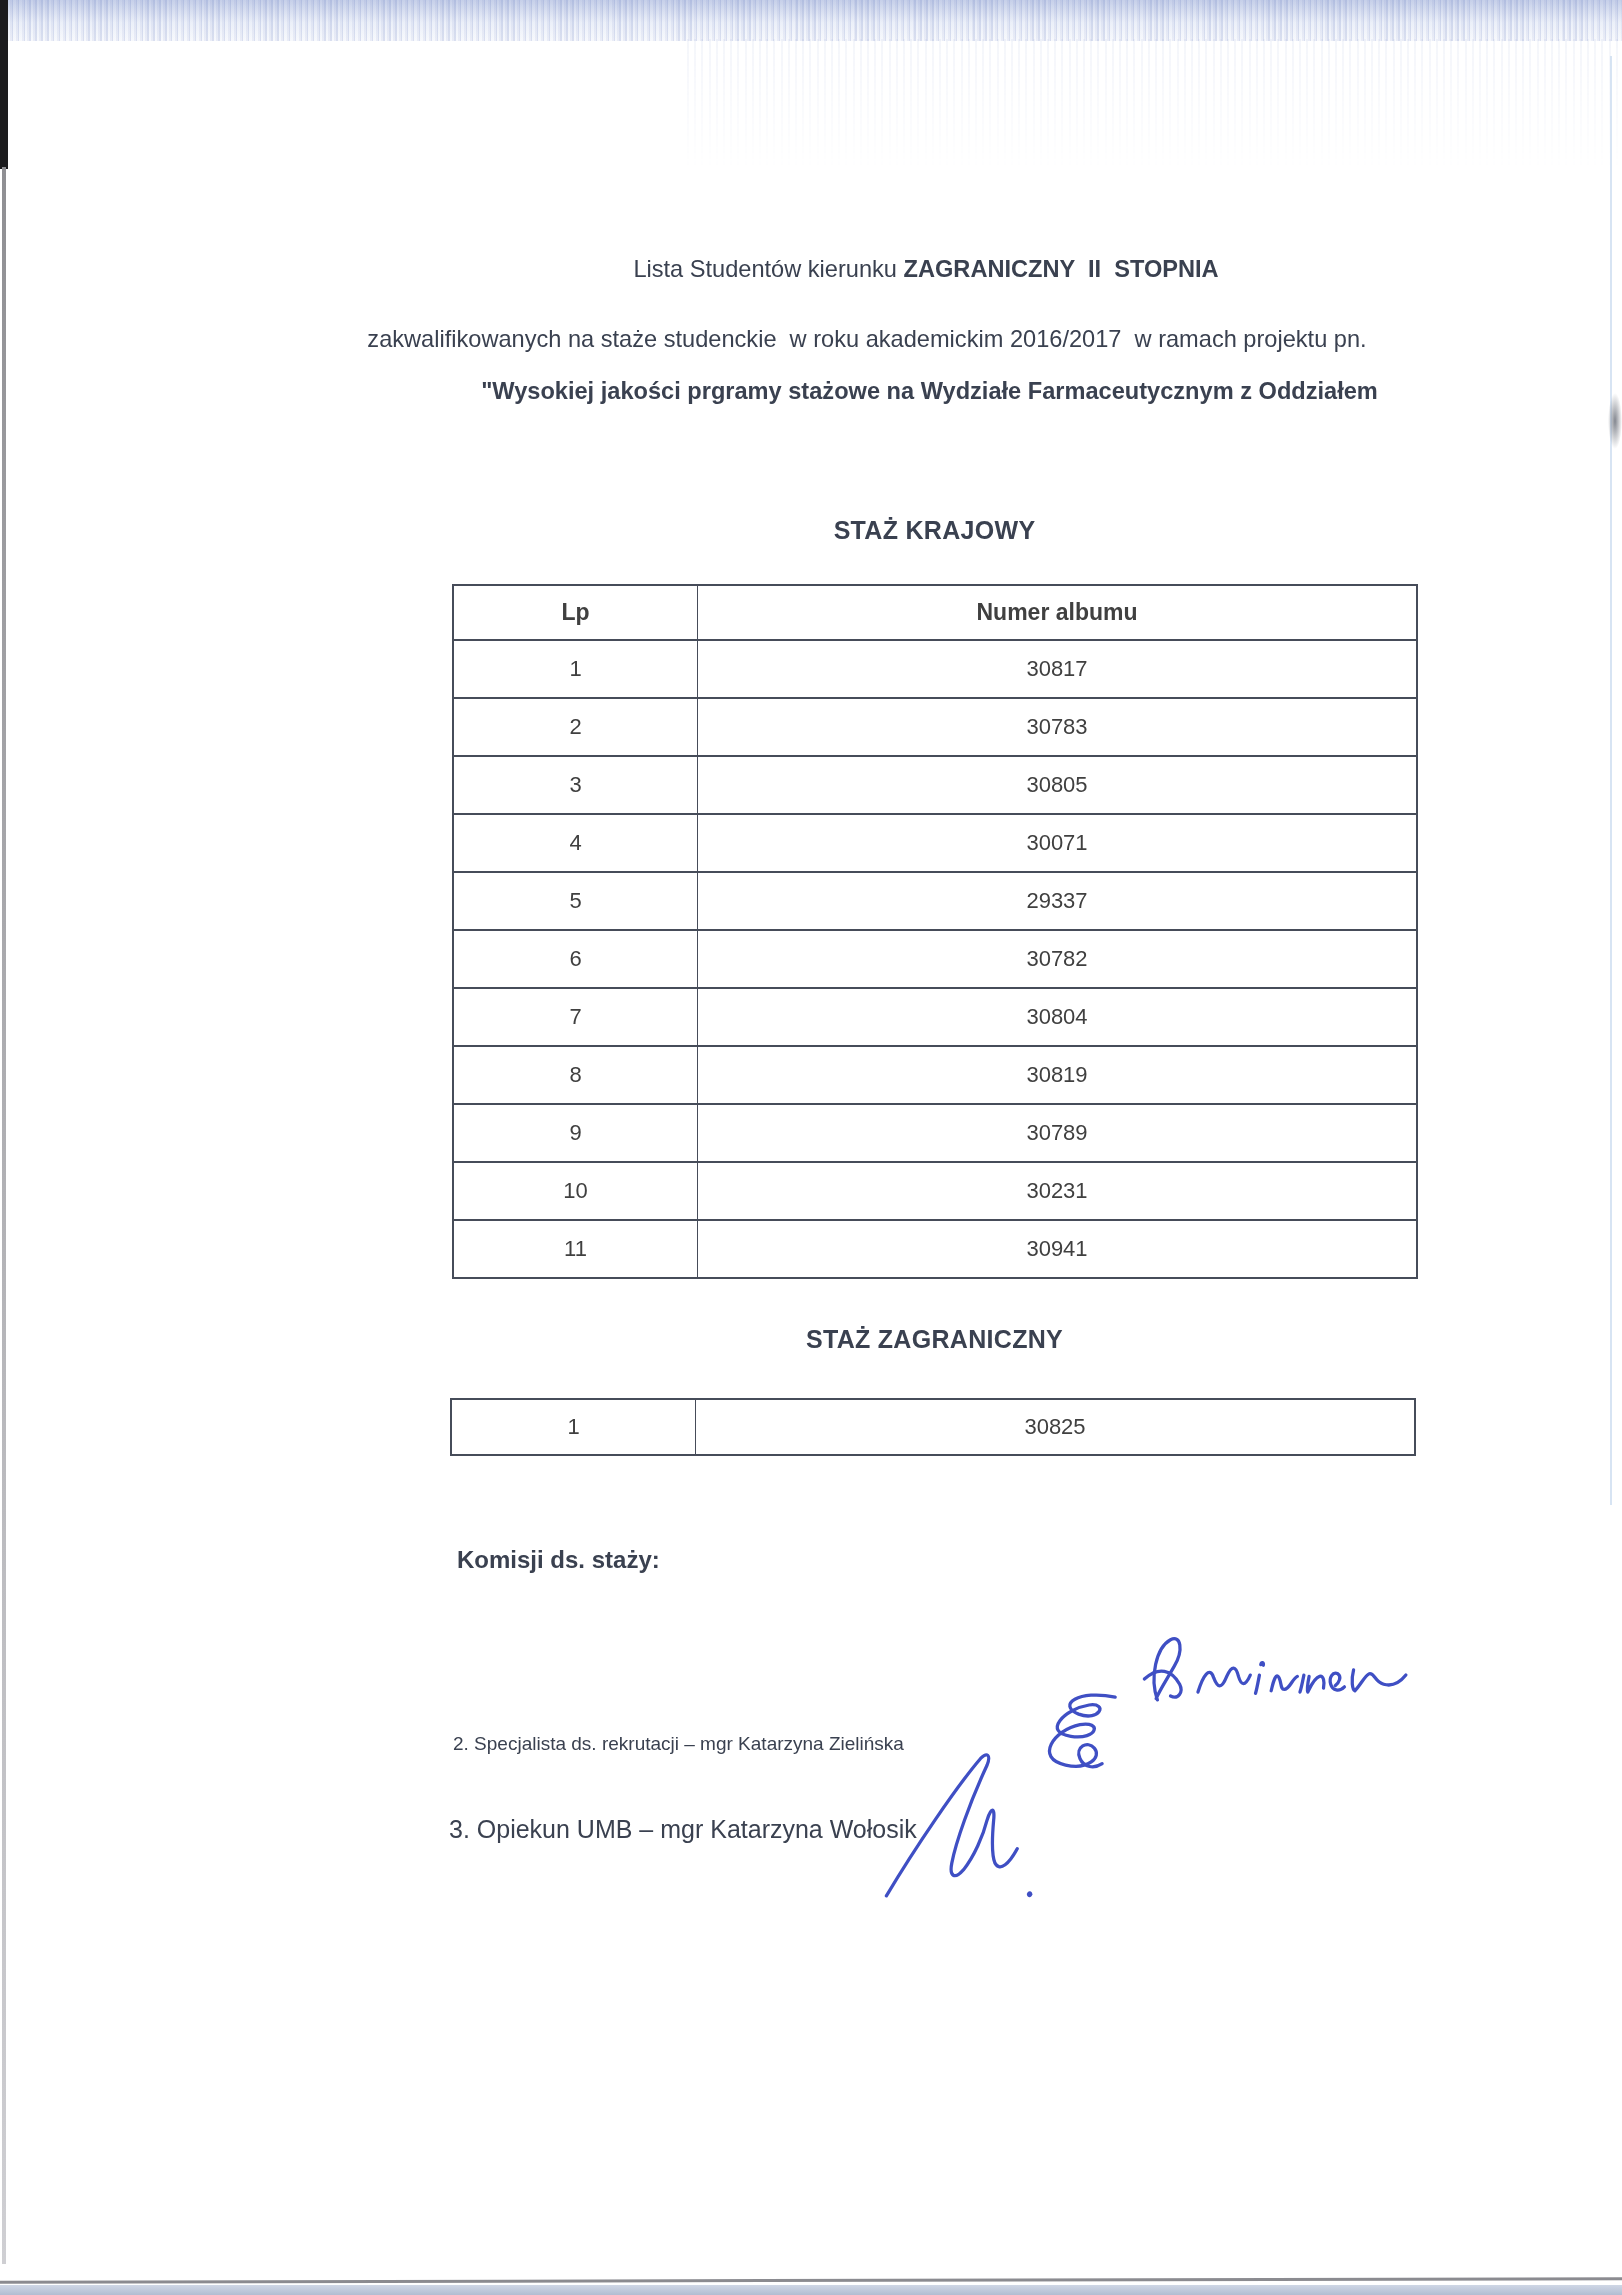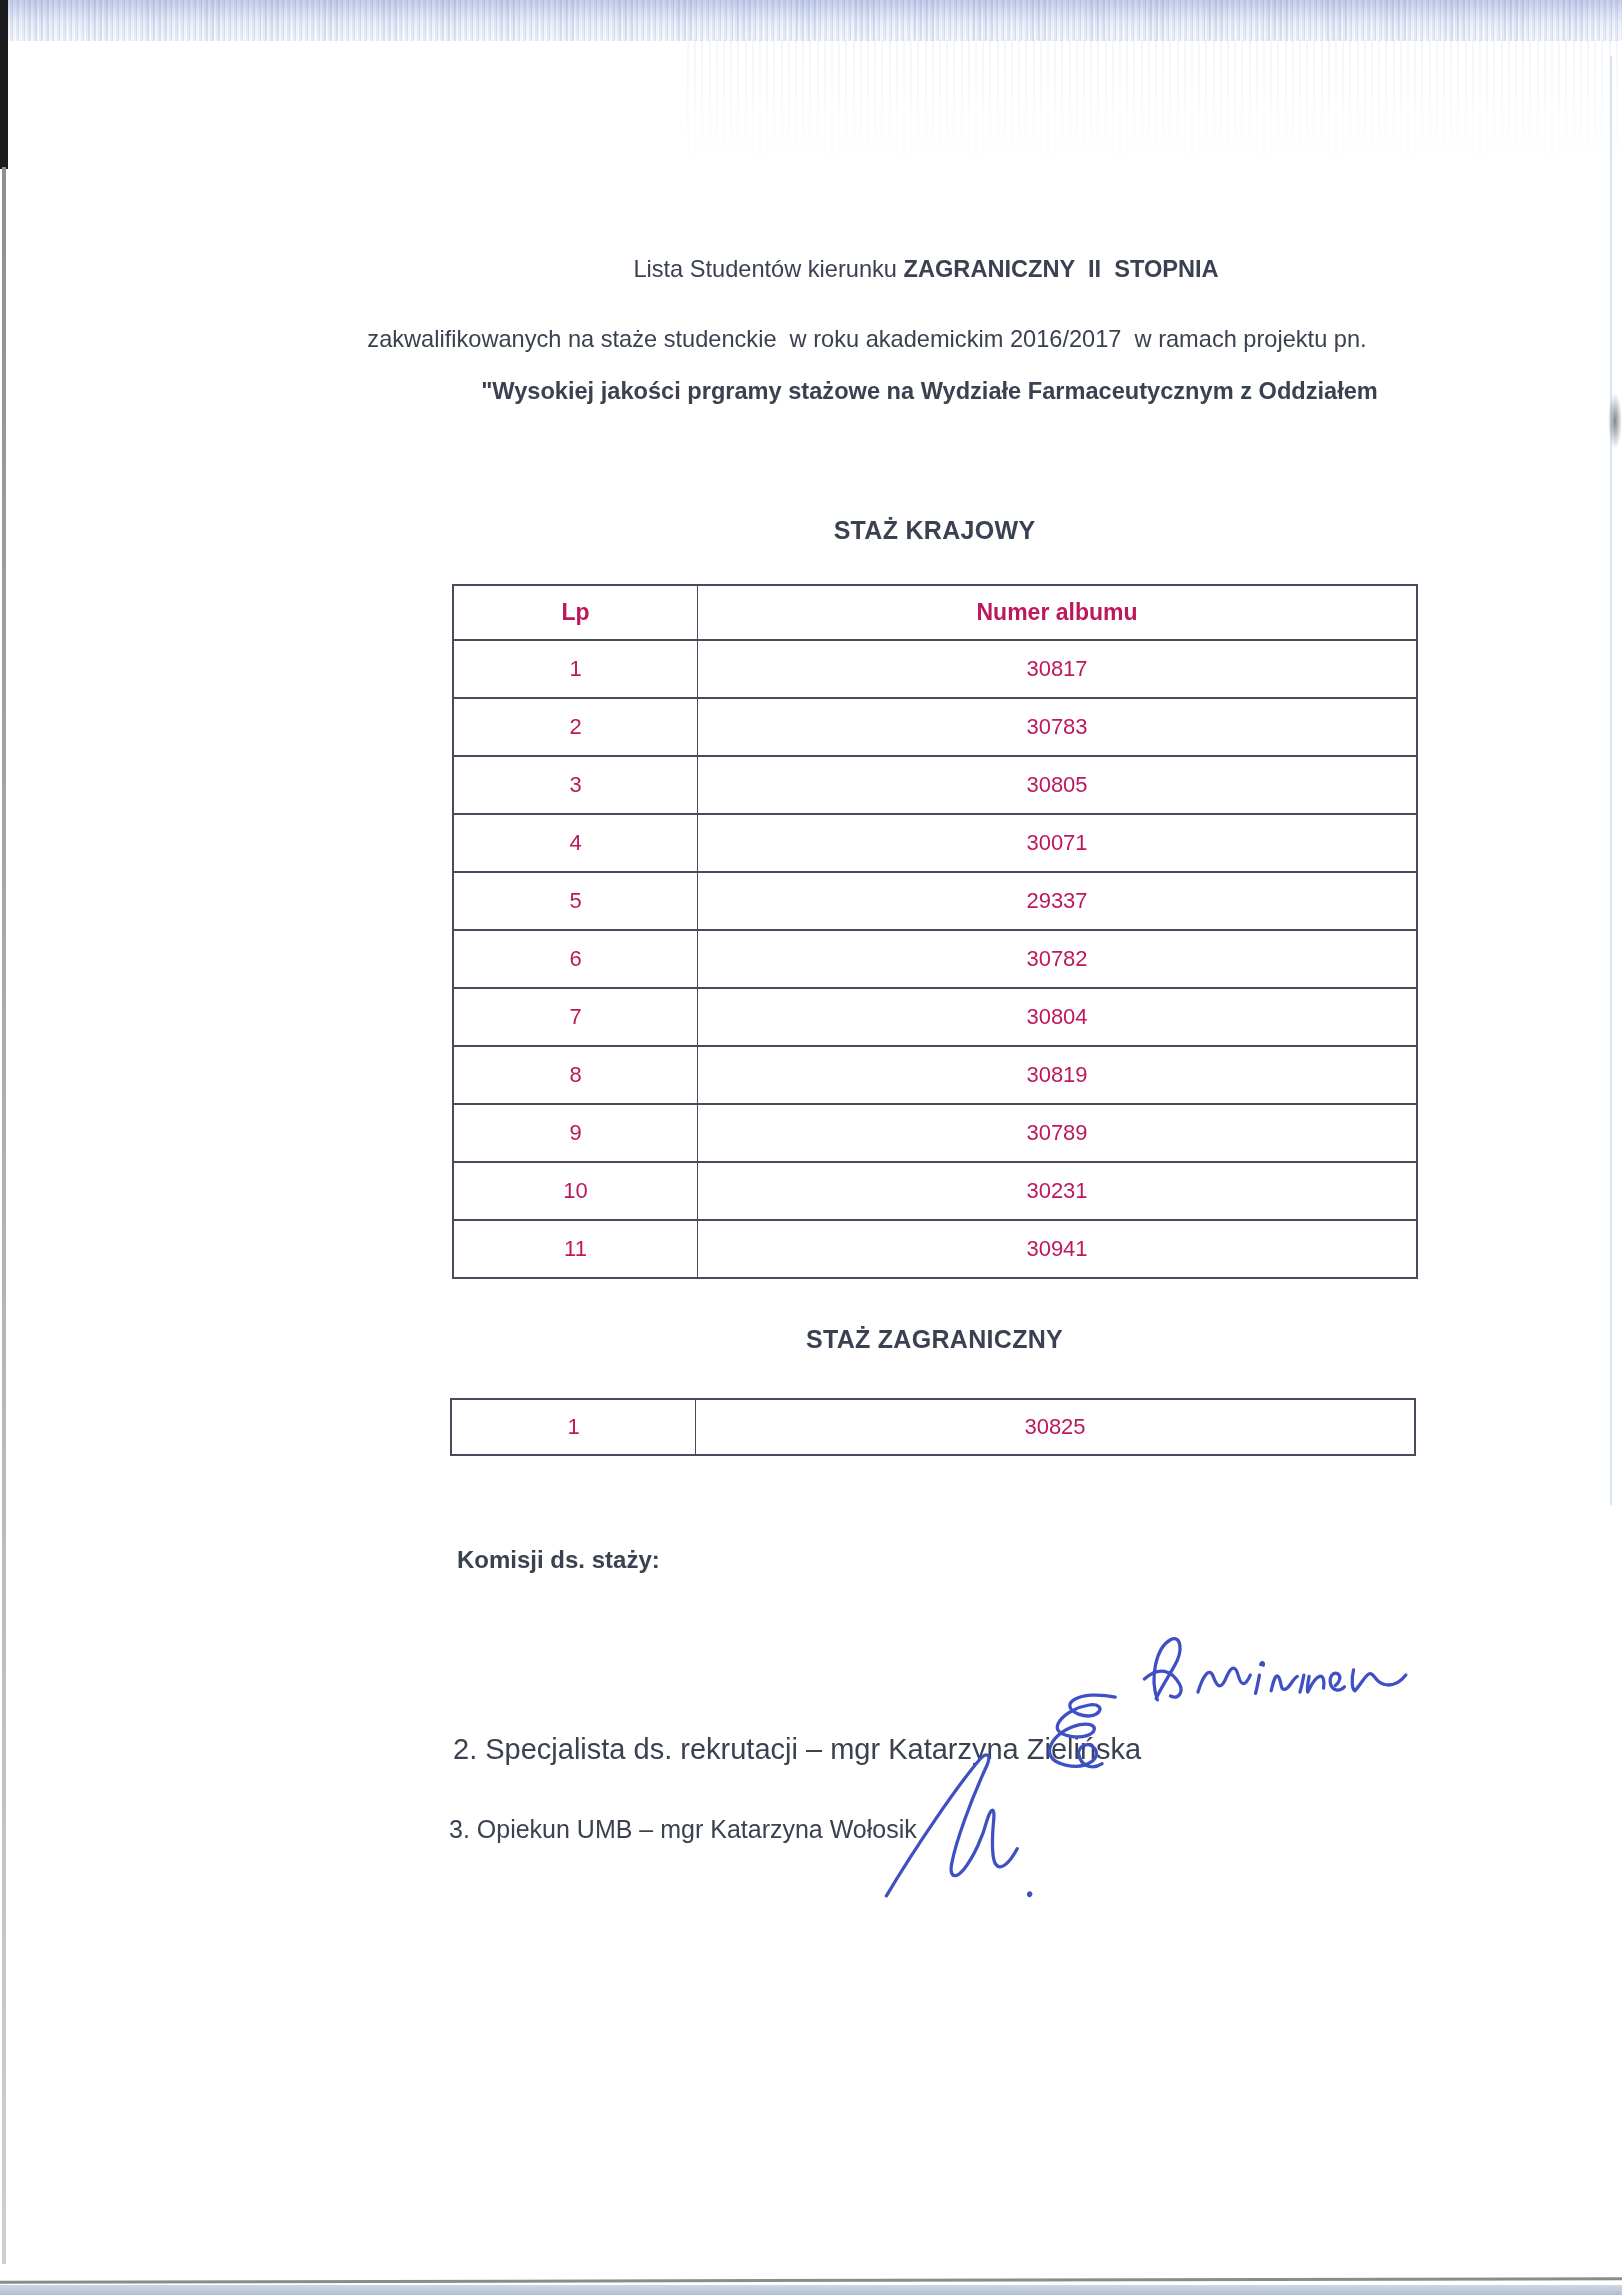--- a/index.html
+++ b/index.html
@@ -32,21 +32,21 @@
   .bottom-line{left:-6.5px;top:2279px;width:1636px;height:2.6px;background:#8b8b90;transform:rotate(-0.12deg);}
   .bottom-strip{left:0;top:2285px;width:1623px;height:10.5px;background:linear-gradient(180deg,#cfd7e6,#aebacf);}
 
   .doc-text{font-size:23.6px;line-height:1.5;}
   .heading{font-size:25px;font-weight:bold;letter-spacing:0.3px;}
 
   table.roster{border-collapse:collapse;table-layout:fixed;background:#fff;}
   table.roster, table.roster td, table.roster th{border:2px solid #464c59;}
   table.roster td, table.roster th{
     border-left-width:1.3px;border-right-width:1.3px;
-    font-size:22px;color:#be185d;text-align:center;vertical-align:middle;padding:0;
+    font-size:22px;color:#404040;text-align:center;vertical-align:middle;padding:0;
   }
   table.roster th{font-weight:bold;font-size:23px;}
   .col-lp{width:243px;}
   .col-album{width:718px;}
   tr.hrow{height:55px;}
   tr.drow{height:58px;}
   tr.drow2{height:56px;}
 
   .sig{position:absolute;}
   .sig path{fill:none;stroke:#3f4fc4;stroke-width:5;stroke-linecap:round;stroke-linejoin:round;}
@@ -137,21 +137,21 @@
         <tr class="drow2">
       <td class="col-lp">1</td>
       <td class="col-album">30825</td>
     </tr>
   </tbody>
     </table>
 
   <div class="abs b" style="left:457px;top:1546px;font-size:24px;">Komisji ds. staży:</div>
 
 
-  <div class="abs" style="left:453px;top:1733px;font-size:29px;">2. Specjalista ds. rekrutacji – mgr Katarzyna Zielińska</div>
+  <div class="abs" style="left:453px;top:1733px;font-size:19px;">2. Specjalista ds. rekrutacji – mgr Katarzyna Zielińska</div>
 
   <div class="abs" style="left:449px;top:1805px;font-size:25px;margin-top:10px;">3. Opiekun UMB – mgr Katarzyna Wołosik</div>
 
   <svg class="sig" style="left:1135px;top:1628px;" width="275" height="85" viewBox="0 0 420 130">
     <path d="M34,110 C22,76 32,30 54,18 C70,10 74,34 60,58 C50,76 38,94 32,108"></path>
     <path d="M14,78 C36,58 56,64 68,86 C74,98 66,110 54,104"></path>
     <path d="M96,98 C104,72 114,58 120,76 C126,92 132,94 140,74 C148,56 154,58 158,74 C162,88 168,90 176,72"></path>
     <path d="M190,72 C188,82 186,94 184,100 M192,56 C193,52 197,52 196,57"></path>
     <path d="M208,96 C212,78 216,68 220,76 C224,84 222,94 228,94 C236,94 240,78 248,74"></path>
     <path d="M258,72 C256,82 254,92 252,98 M266,74 C264,84 262,94 264,98 C268,90 274,76 282,74 C288,72 290,82 288,92"></path>

